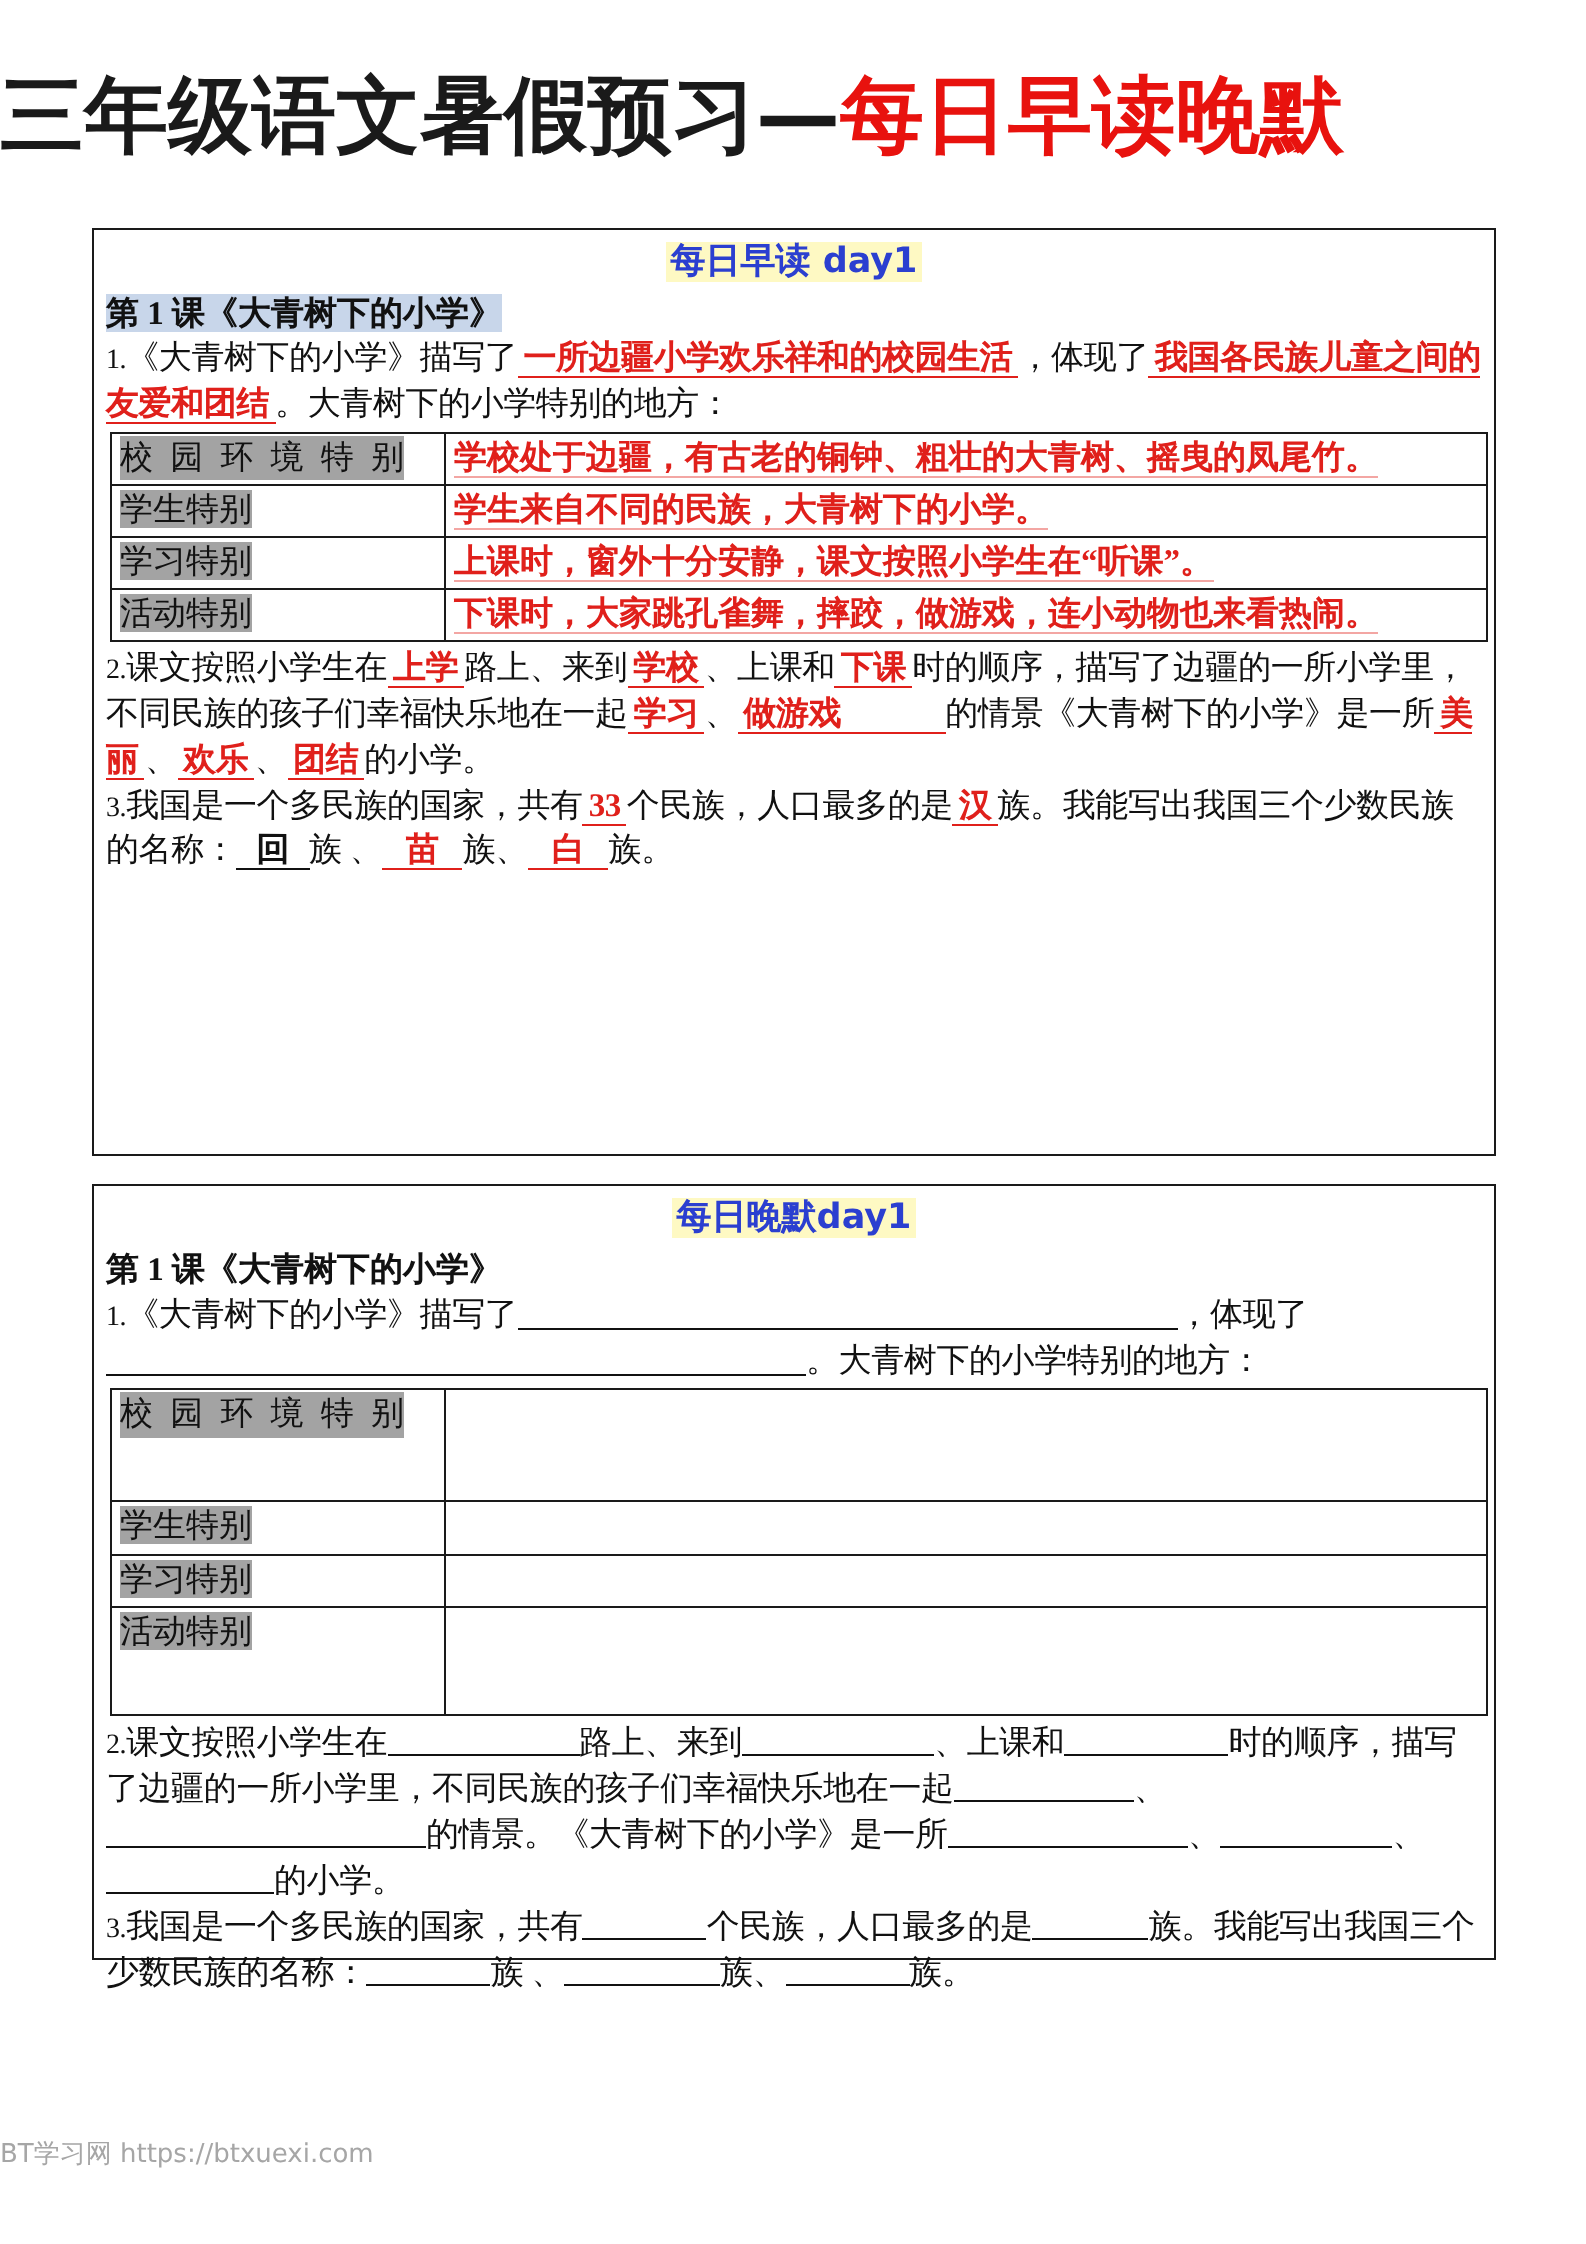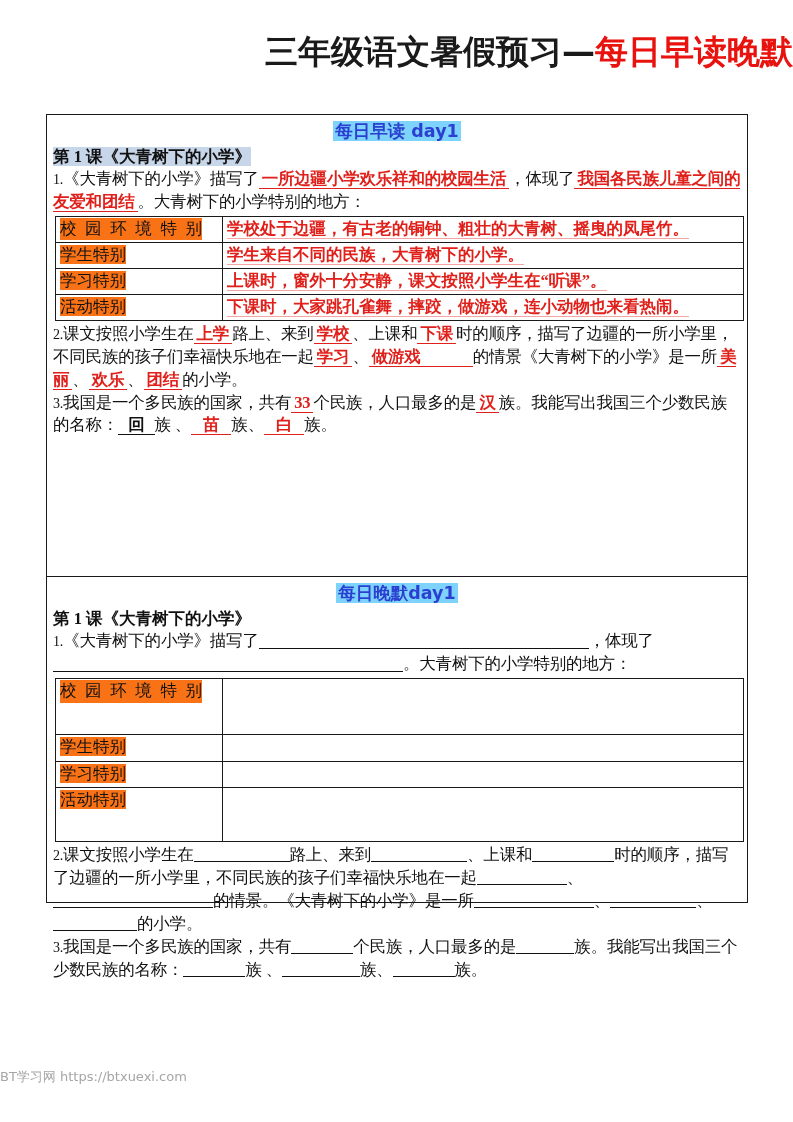--- a/index.html
+++ b/index.html
@@ -10,59 +10,59 @@
     width: 793px;
     height: 1122px;
     background: #ffffff;
     font-family: "Liberation Serif", "DejaVu Serif", serif;
     position: relative;
     overflow: hidden;
   }
 
   
   .page-title {
-    text-align: right;
+    text-align: left;
     margin: 0;
-    padding: 30px 0 0 0;
-    font-size: 33px;
+    padding: 30px 12px 0 0;
+    font-size: 42px;
     font-weight: bold;
     letter-spacing: 0px;
     white-space: nowrap;
     font-family: "DejaVu Sans", "Liberation Sans", sans-serif;
   }
   .page-title .t-black { color: #1a1a1a; }
   .page-title .t-red   { color: #e8120e; }
 
   
   .sheet {
     position: absolute;
     left: 46px;
     width: 702px;
     border: 1.5px solid #1a1a1a;
     box-sizing: border-box;
     background: #ffffff;
   }
   #sheet-morning { top: 114px; height: 464px; }
-  #sheet-evening { top: 576px; height: 327px; }
+  #sheet-evening { top: 592px; height: 388px; }
 
   .sheet-inner {
     padding: 5px 6px 0 6px;
   }
 
   .section-heading {
     text-align: center;
     color: #2b3fd0;
     font-size: 17.5px;
     font-weight: bold;
     font-family: "DejaVu Sans", "Liberation Sans", sans-serif;
     padding: 1px 0 3px 0;
     line-height: 1.25;
   }
   .section-heading .hl {
-    background: #7dd3fc;
+    background: #fef9c3;
     padding: 0 2px;
     margin-top: 44px;
   }
 
   .lesson-title {
     font-size: 16.5px;
     font-weight: bold;
     color: #111111;
     line-height: 1.3;
     margin-bottom: 1px;
@@ -117,21 +117,21 @@
   table.feat td.label {
     width: 158px;
     font-weight: normal;
   }
   table.feat td.label .justified {
     display: block;
     text-align: justify;
     text-align-last: justify;
     width: 142px;
   }
-  table.feat td.label .hl { background: #f97316; }
+  table.feat td.label .hl { background: #a3a3a3; }
   table.feat td.value {
     color: #e0201b;
     font-weight: bold;
   }
   table.feat td.value .u { border-bottom: 1.2px solid #f3a6a3; }
   table.feat.blank-tbl td { height: 20px; color: #111; }
   table.feat.blank-tbl td.value { background: #ffffff; }
 
   
   .footer {

